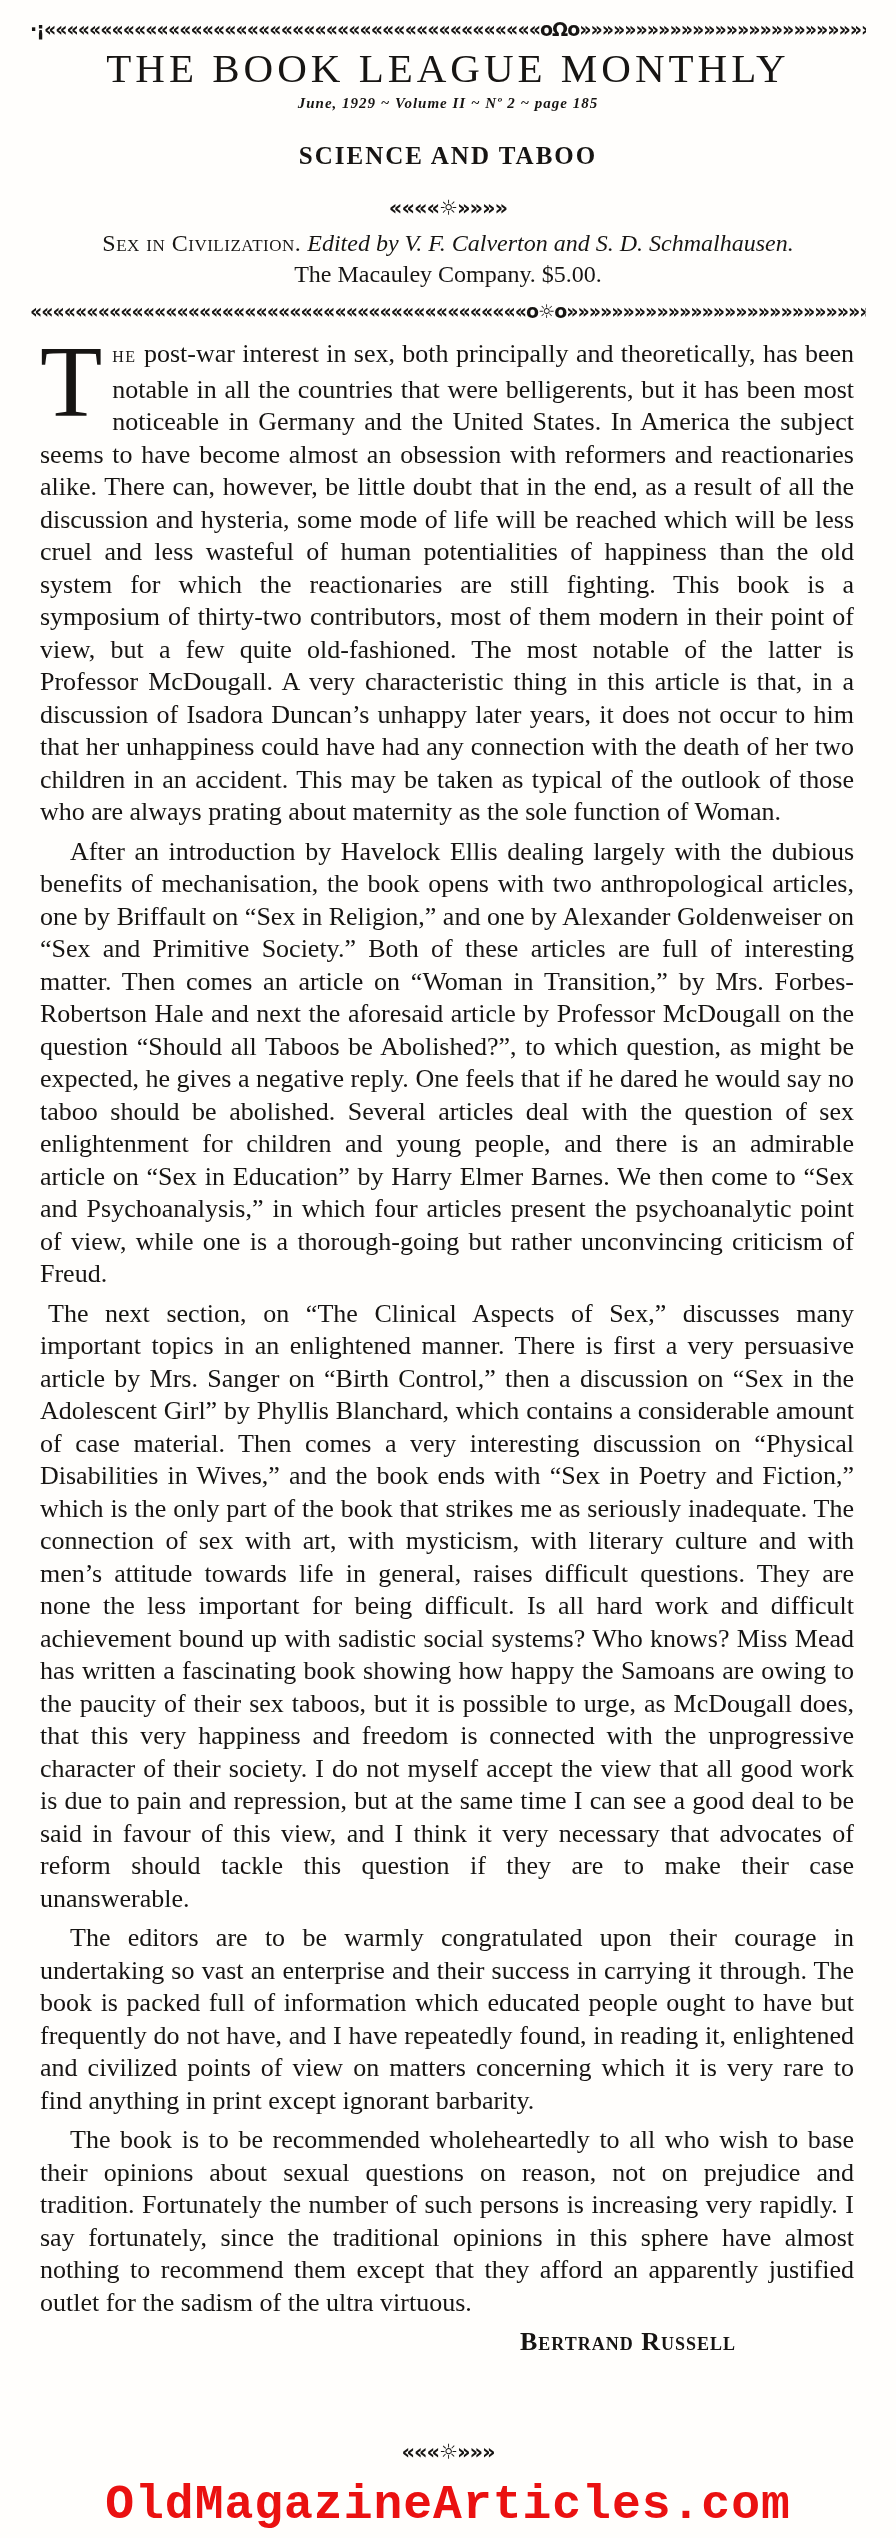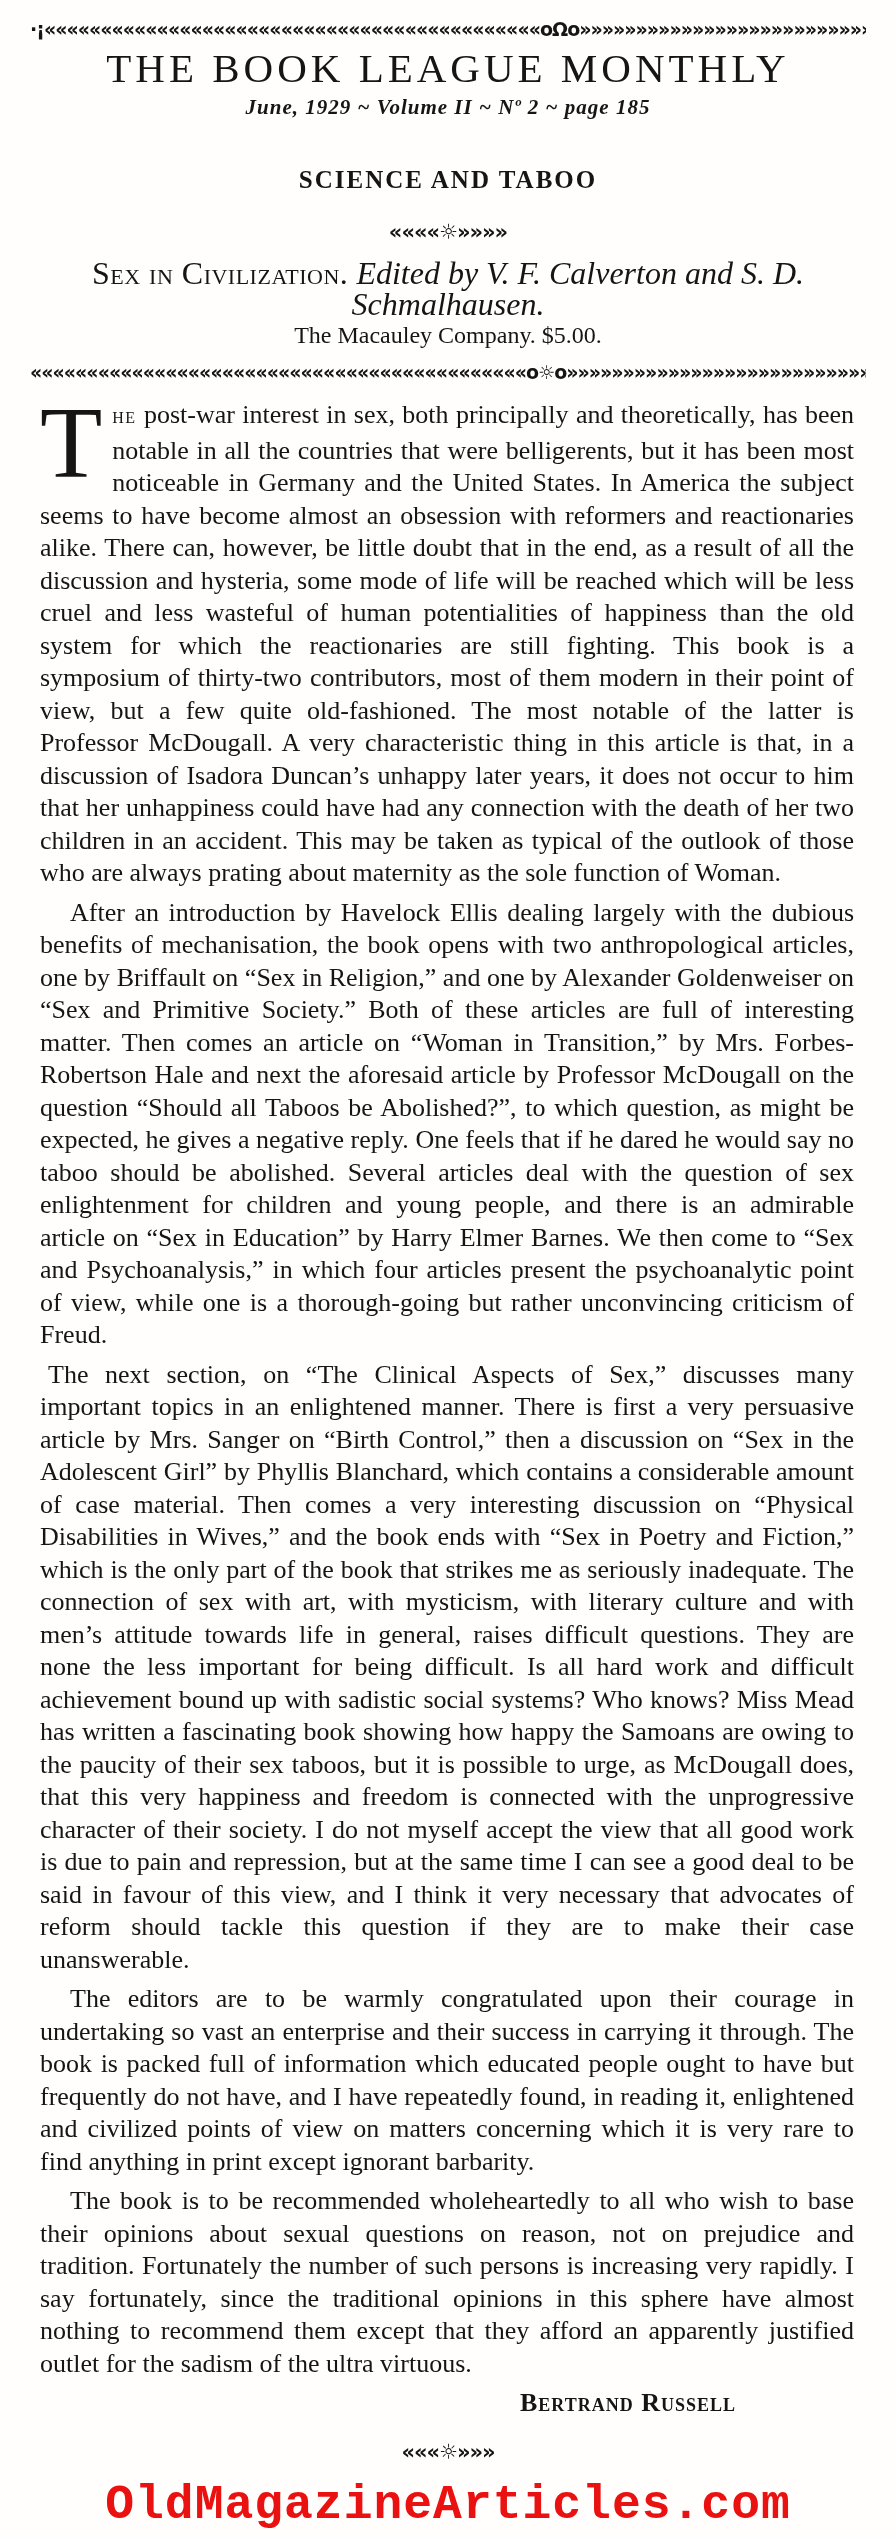--- a/index.html
+++ b/index.html
@@ -32,41 +32,41 @@
   .orn-row.bottom { margin-top: 10px; }
   .mag-title {
     font-size: 41px;
     font-weight: 400;
     letter-spacing: 4px;
     line-height: 52px;
     margin: 2px 0 0 0;
     white-space: nowrap;
   }
   .issue-line {
-    font-size: 21px;
+    font-size: 15px;
     font-style: italic;
     font-weight: bold;
     letter-spacing: 1px;
     margin-top: 1px;
   }
   .article-title {
     font-size: 25px;
     font-weight: 600;
     letter-spacing: 2px;
-    margin-top: 46px;
+    margin-top: 30px;
   }
   .orn-small {
     font-family: "DejaVu Sans", sans-serif;
     font-size: 21px;
     font-weight: bold;
     letter-spacing: -1px;
     margin-top: 26px;
     line-height: 24px;
   }
-  .book-citation { font-size: 32px; margin-top: 14px; line-height: 31px; }
+  .book-citation { font-size: 24px; margin-top: 8px; line-height: 31px; }
   .book-title { font-variant: small-caps; letter-spacing: 0.5px; }
   .book-editors { font-style: italic; }
   .publisher-line { font-size: 24px; line-height: 31px; }
   
   .article-body {
     padding: 16px 42px 0 40px;
     text-align: justify;
     font-size: 26px;
     line-height: 32.5px;
   }

